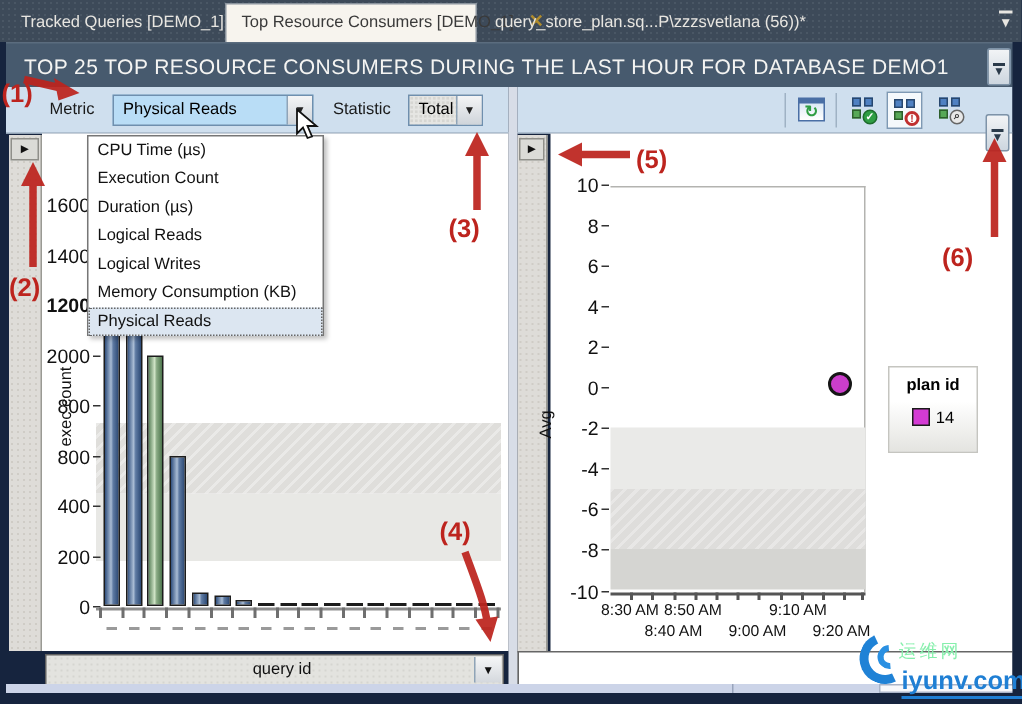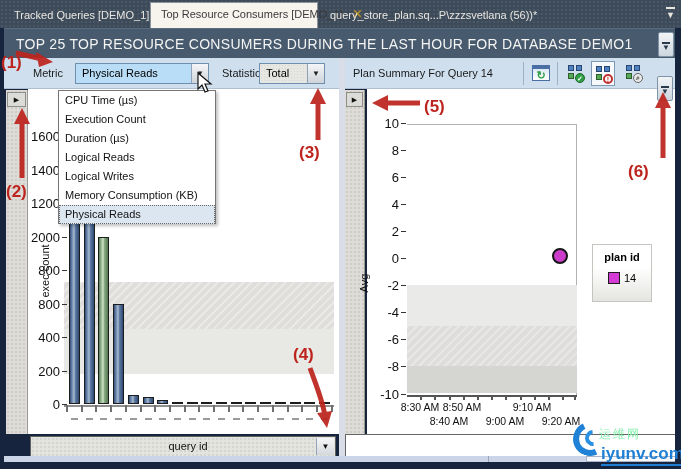--- a/index.html
+++ b/index.html
@@ -130,28 +130,27 @@
     <div class="mini-scroll" style="right:3px; top:3px;"><span class="g">▼</span></div>
   </div>
 
   <div id="left-toolbar">
     <span class="lbl" style="left:29px;">Metric</span>
     <div class="combo" id="metric-combo" style="left:71px; width:134px;">
       <span class="txt">Physical Reads</span>
       <span class="btn">▼</span>
     </div>
     <span class="lbl" style="left:218px;">Statistic</span>
-    <div class="combo" id="statistic-combo" style="left:255px; width:66px;">
+    <div class="combo" id="statistic-combo" style="left:268px; width:50px;">
       <span class="txt">Total</span>
       <span class="btn">▼</span>
     </div>
   </div>
 
   <div id="right-toolbar">
-    <span class="lbl" style="left:8px; top:9px;">Plan Summary For Query 14</span>
     <div class="tb-sep" style="left:178px;"></div>
     <div class="tb-btn" style="left:184px;"><span class="refresh-ico">↻</span></div>
     <div class="tb-sep" style="left:212px;"></div>
     <div class="tb-btn" style="left:218px;">
       <span class="plan-ico"><span class="b1"></span><span class="b2"></span><span class="b3"></span><span class="badge green">✓</span></span>
     </div>
     <div class="tb-btn selected" style="left:246px;">
       <span class="plan-ico"><span class="b1"></span><span class="b2"></span><span class="b3"></span><span class="badge red">!</span></span>
     </div>
     <div class="tb-btn" style="left:276px;">
@@ -174,21 +173,21 @@
       <div class="ytick-label" style="left:-2px; top:274.5px;">200</div>
       <div class="tickdash" style="left:34px; top:281.5px; width:5px; height:1px;"></div>
       <div class="ytick-label" style="left:-2px; top:241px;">400</div>
       <div class="tickdash" style="left:34px; top:248px; width:5px; height:1px;"></div>
       <div class="ytick-label" style="left:-2px; top:207.5px;">800</div>
       <div class="tickdash" style="left:34px; top:214.5px; width:5px; height:1px;"></div>
       <div class="ytick-label" style="left:-2px; top:174px;">800</div>
       <div class="tickdash" style="left:34px; top:181px; width:5px; height:1px;"></div>
       <div class="ytick-label" style="left:-2px; top:140.5px;">2000</div>
       <div class="tickdash" style="left:34px; top:147.5px; width:5px; height:1px;"></div>
-      <div class="ytick-label" style="left:-2px; top:107px;">1200</div>
+      <div class="ytick-label" style="left:-2px; top:107px;font-weight:bold;">1200</div>
       <div class="tickdash" style="left:34px; top:114px; width:5px; height:1px;"></div>
       <div class="ytick-label" style="left:-2px; top:73.5px;">1400</div>
       <div class="tickdash" style="left:34px; top:80.5px; width:5px; height:1px;"></div>
       <div class="ytick-label" style="left:-2px; top:40px;">1600</div>
       <div class="tickdash" style="left:34px; top:47px; width:5px; height:1px;"></div>
       <div class="bar blue" style="left:41px; top:47px; width:11px; height:268px;"></div>
       <div class="bar blue" style="left:55.7px; top:72.12499999999997px; width:11px; height:242.87500000000003px;"></div>
       <div class="bar green" style="left:70.4px; top:147.5px; width:11px; height:167.5px;"></div>
       <div class="bar blue" style="left:85.1px; top:214.5px; width:11px; height:100.5px;"></div>
       <div class="bar blue" style="left:99.8px; top:306.29px; width:11px; height:8.71px;"></div>

